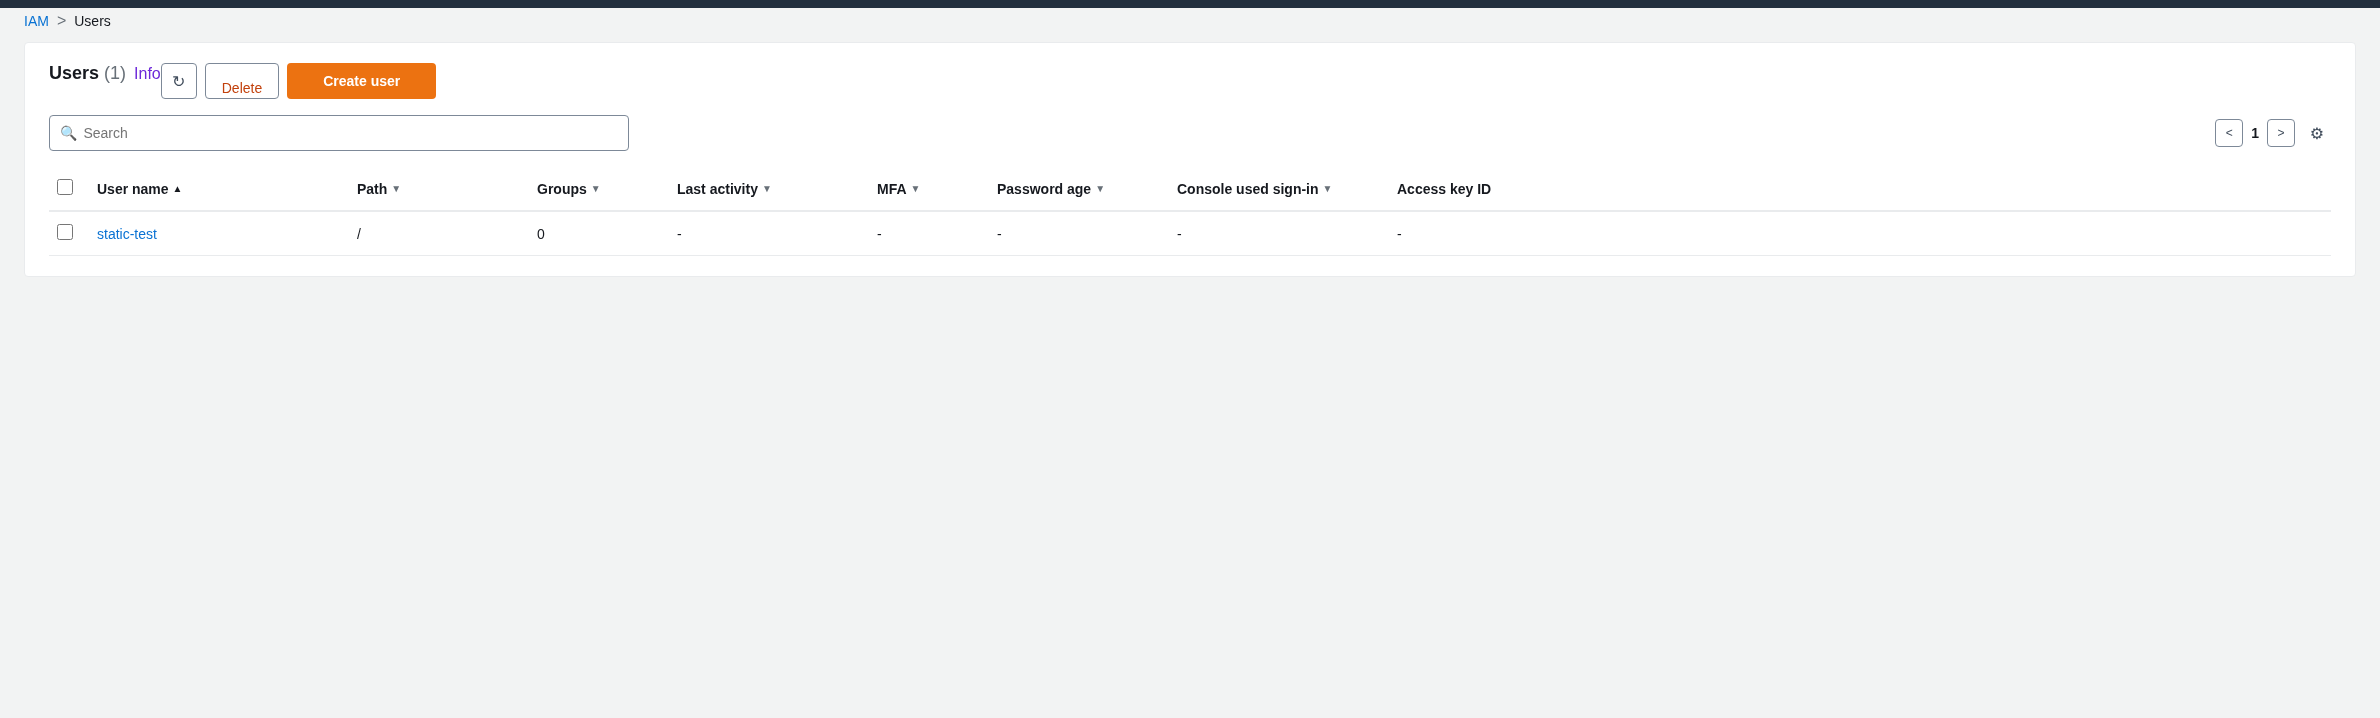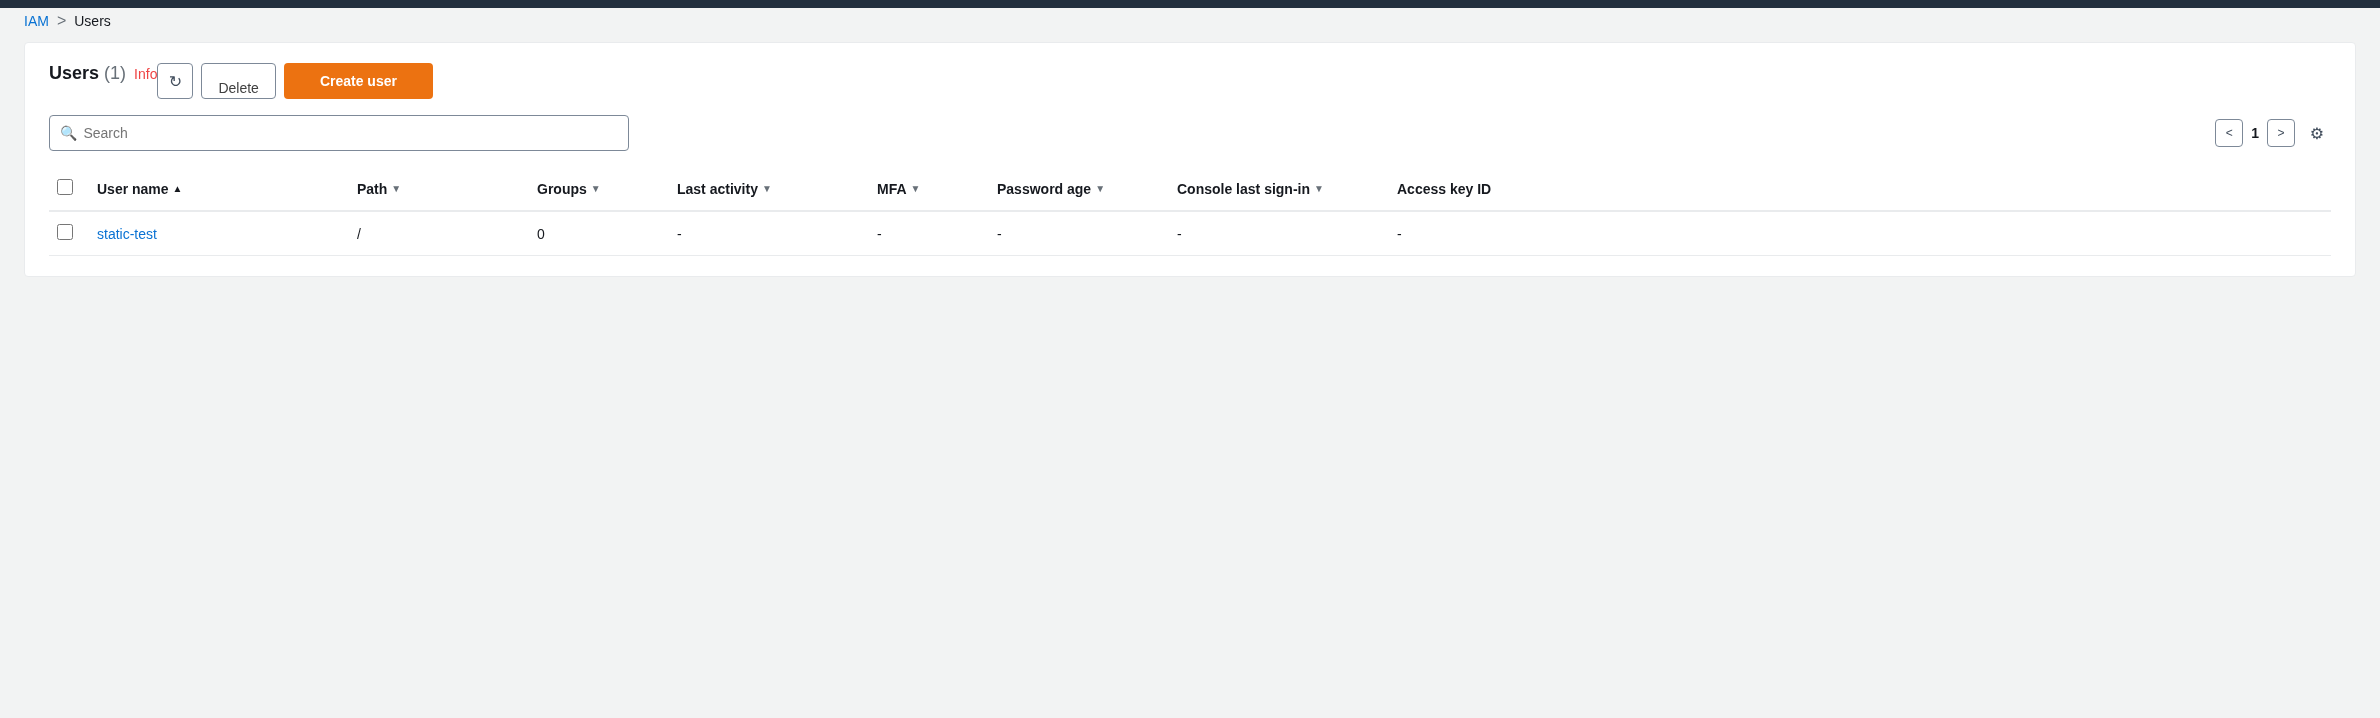--- a/index.html
+++ b/index.html
@@ -53,23 +53,23 @@
     .panel-title {
       font-size: 18px;
       font-weight: 700;
     }
     .panel-count {
       font-size: 18px;
       font-weight: 400;
       color: #687078;
     }
     .info-link {
-      color: #ef4444;
+      color: #6d28d9;
       text-decoration: none;
-      font-size: 14px;
+      font-size: 16px;
     }
     .panel-description {
       font-size: 14px;
       color: #414d5c;
     }
     .panel-actions {
       display: flex;
       align-items: center;
       gap: 8px;
       flex-shrink: 0;
@@ -86,21 +86,21 @@
       justify-content: center;
       font-size: 16px;
       color: #414d5c;
     }
     .btn-delete {
       height: 36px;
       padding: 16px 16px;
       border: 1px solid #7d8998;
       border-radius: 4px;
       background: #fff;
-      color: #404040;
+      color: #c2410c;
       font-size: 14px;
       cursor: pointer;
     }
     .btn-create {
       height: 36px;
       padding: 0 36px;
       border: none;
       border-radius: 4px;
       background: #ec7211;
       color: #fff;
@@ -324,21 +324,21 @@
               </span>
             </th>
             <th class="col-passwordage">
               <span class="th-sort">
                 <span>Password age</span>
                 <span class="sort-arrow">▼</span>
               </span>
             </th>
             <th class="col-consolesignin">
               <span class="th-sort">
-                <span>Console last sign-in</span>
+                <span>Console used sign-in</span>
                 <span class="sort-arrow">▼</span>
               </span>
             </th>
             <th class="col-accesskey">
               <span>Access key ID</span>
             </th>
           </tr>
         </thead>
         <tbody id="table-body">
         <tr>

